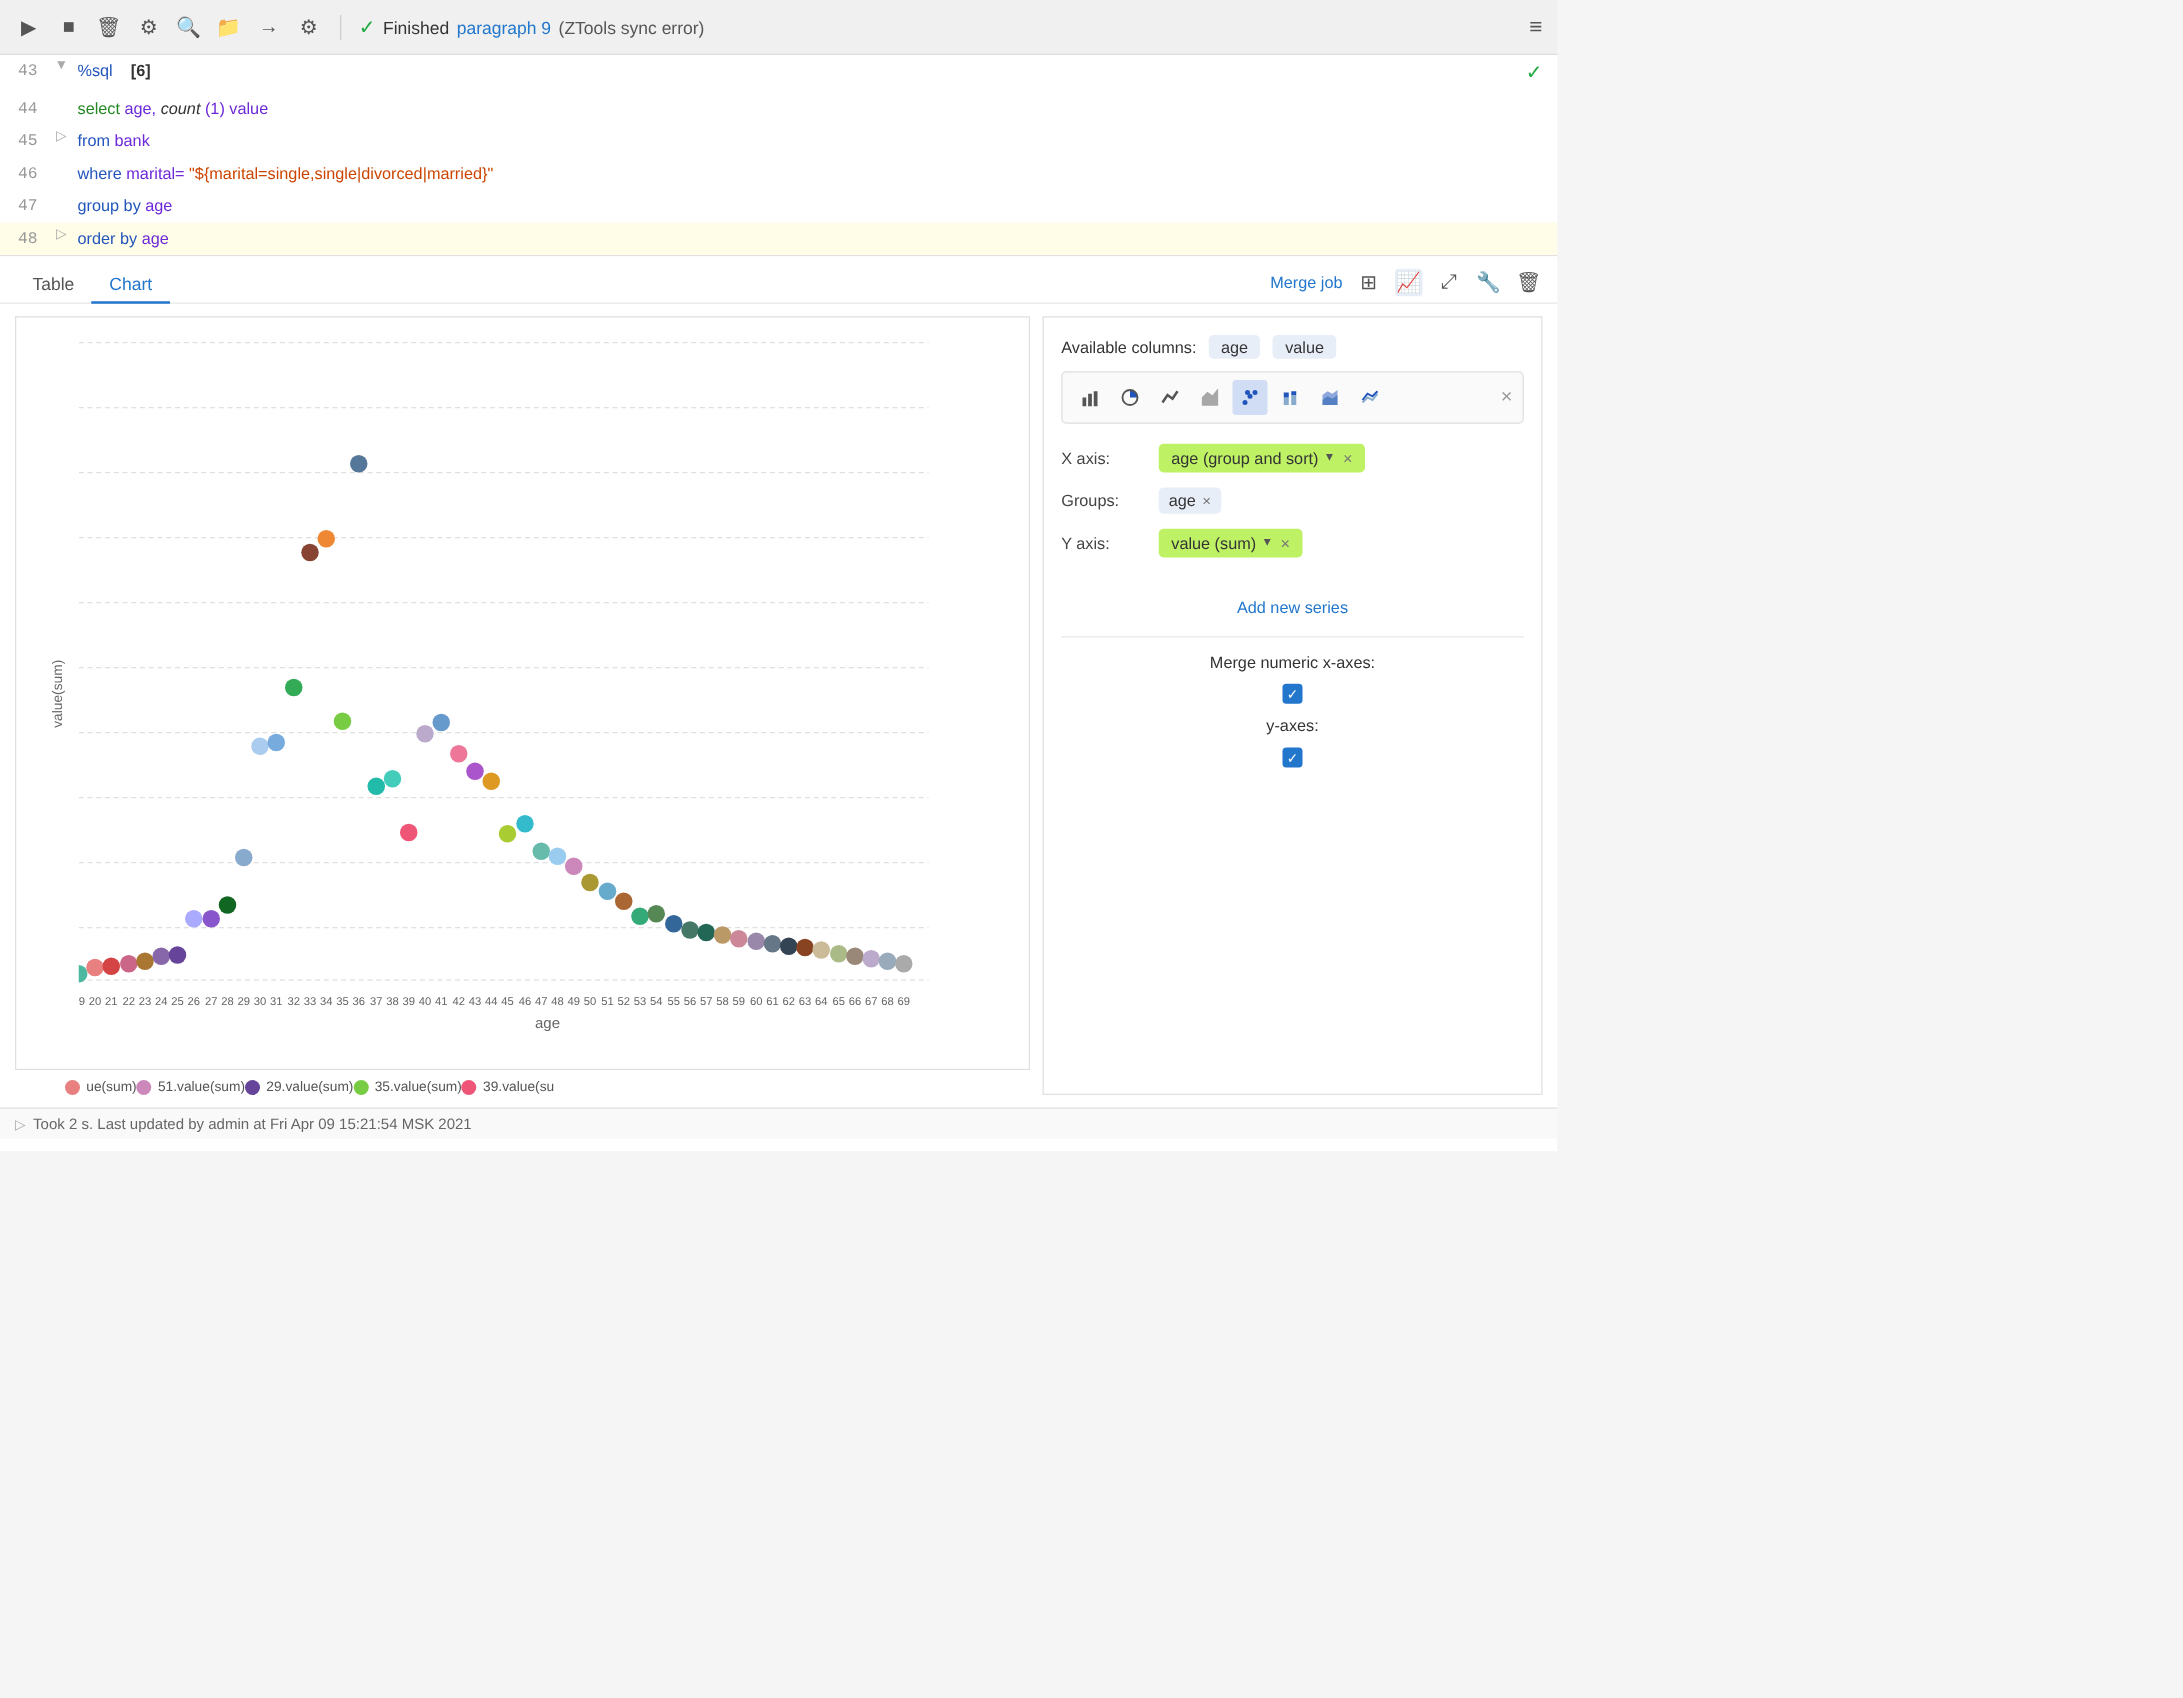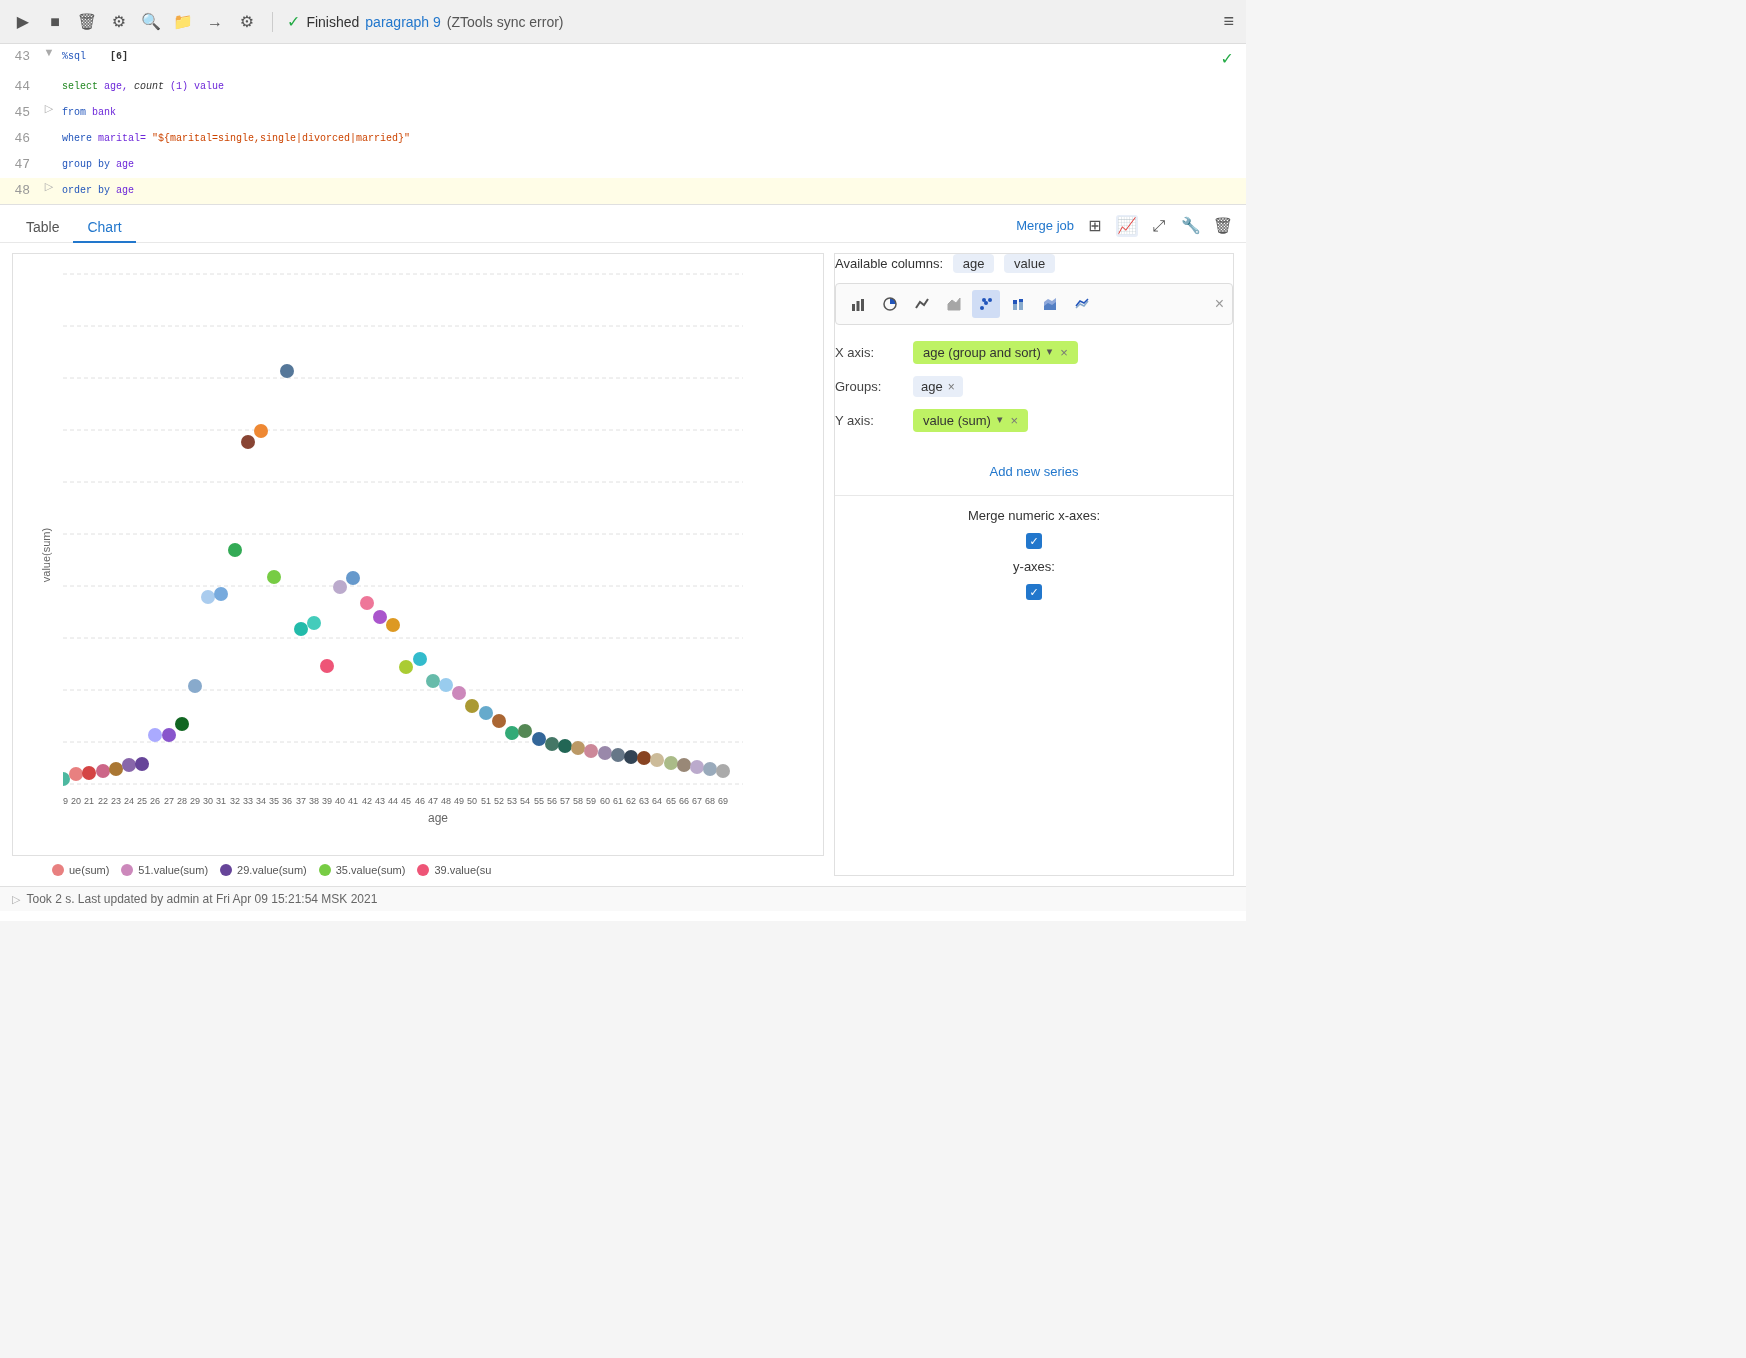--- a/index.html
+++ b/index.html
@@ -64,22 +64,22 @@
     .line-gutter {
       width: 18px;
       flex-shrink: 0;
       display: flex;
       align-items: center;
       justify-content: center;
       color: #aaa;
       font-size: 11px;
     }
     .line-code {
-      font-family: Liberation Mono, monospace;
-      font-size: 10px;
+      font-family: Liberation Sans, sans-serif;
+      font-size: 13px;
       line-height: 22px;
       flex: 1;
       padding-left: 4px;
     }
     .kw-blue { color: #2255bb; font-weight: 500; }
     .kw-green { color: #228822; font-weight: 500; }
     .kw-italic { font-style: italic; color: #333; }
     .kw-string { color: #cc4400; }
     .kw-normal { color: #6d28d9; }
     .kw-bold { font-weight: bold; color: #333; }
@@ -172,21 +172,20 @@
     }
     .axis-label-x {
       text-align: center;
       font-size: 12px;
       color: #666;
       margin-top: 4px;
     }
     .legend-row {
       display: flex;
       flex-wrap: wrap;
-      gap: 12px;
       font-size: 11px;
       color: #555;
       margin-top: 8px;
       padding-left: 40px;
     }
     .legend-item {
       display: flex;
       align-items: center;
       gap: 5px;
     }
@@ -195,20 +194,21 @@
       border-radius: 50%;
       flex-shrink: 0;
     }
 
     
     .config-panel {
       width: 400px;
       flex-shrink: 0;
       border: 1px solid #e0e0e0;
       background: #fff;
+      padding: 14px;
       margin-left: 10px;
     }
     .available-cols {
       font-size: 13px;
       color: #333;
       margin-bottom: 10px;
     }
     .col-tag {
       display: inline-block;
       background: #e8eef8;

